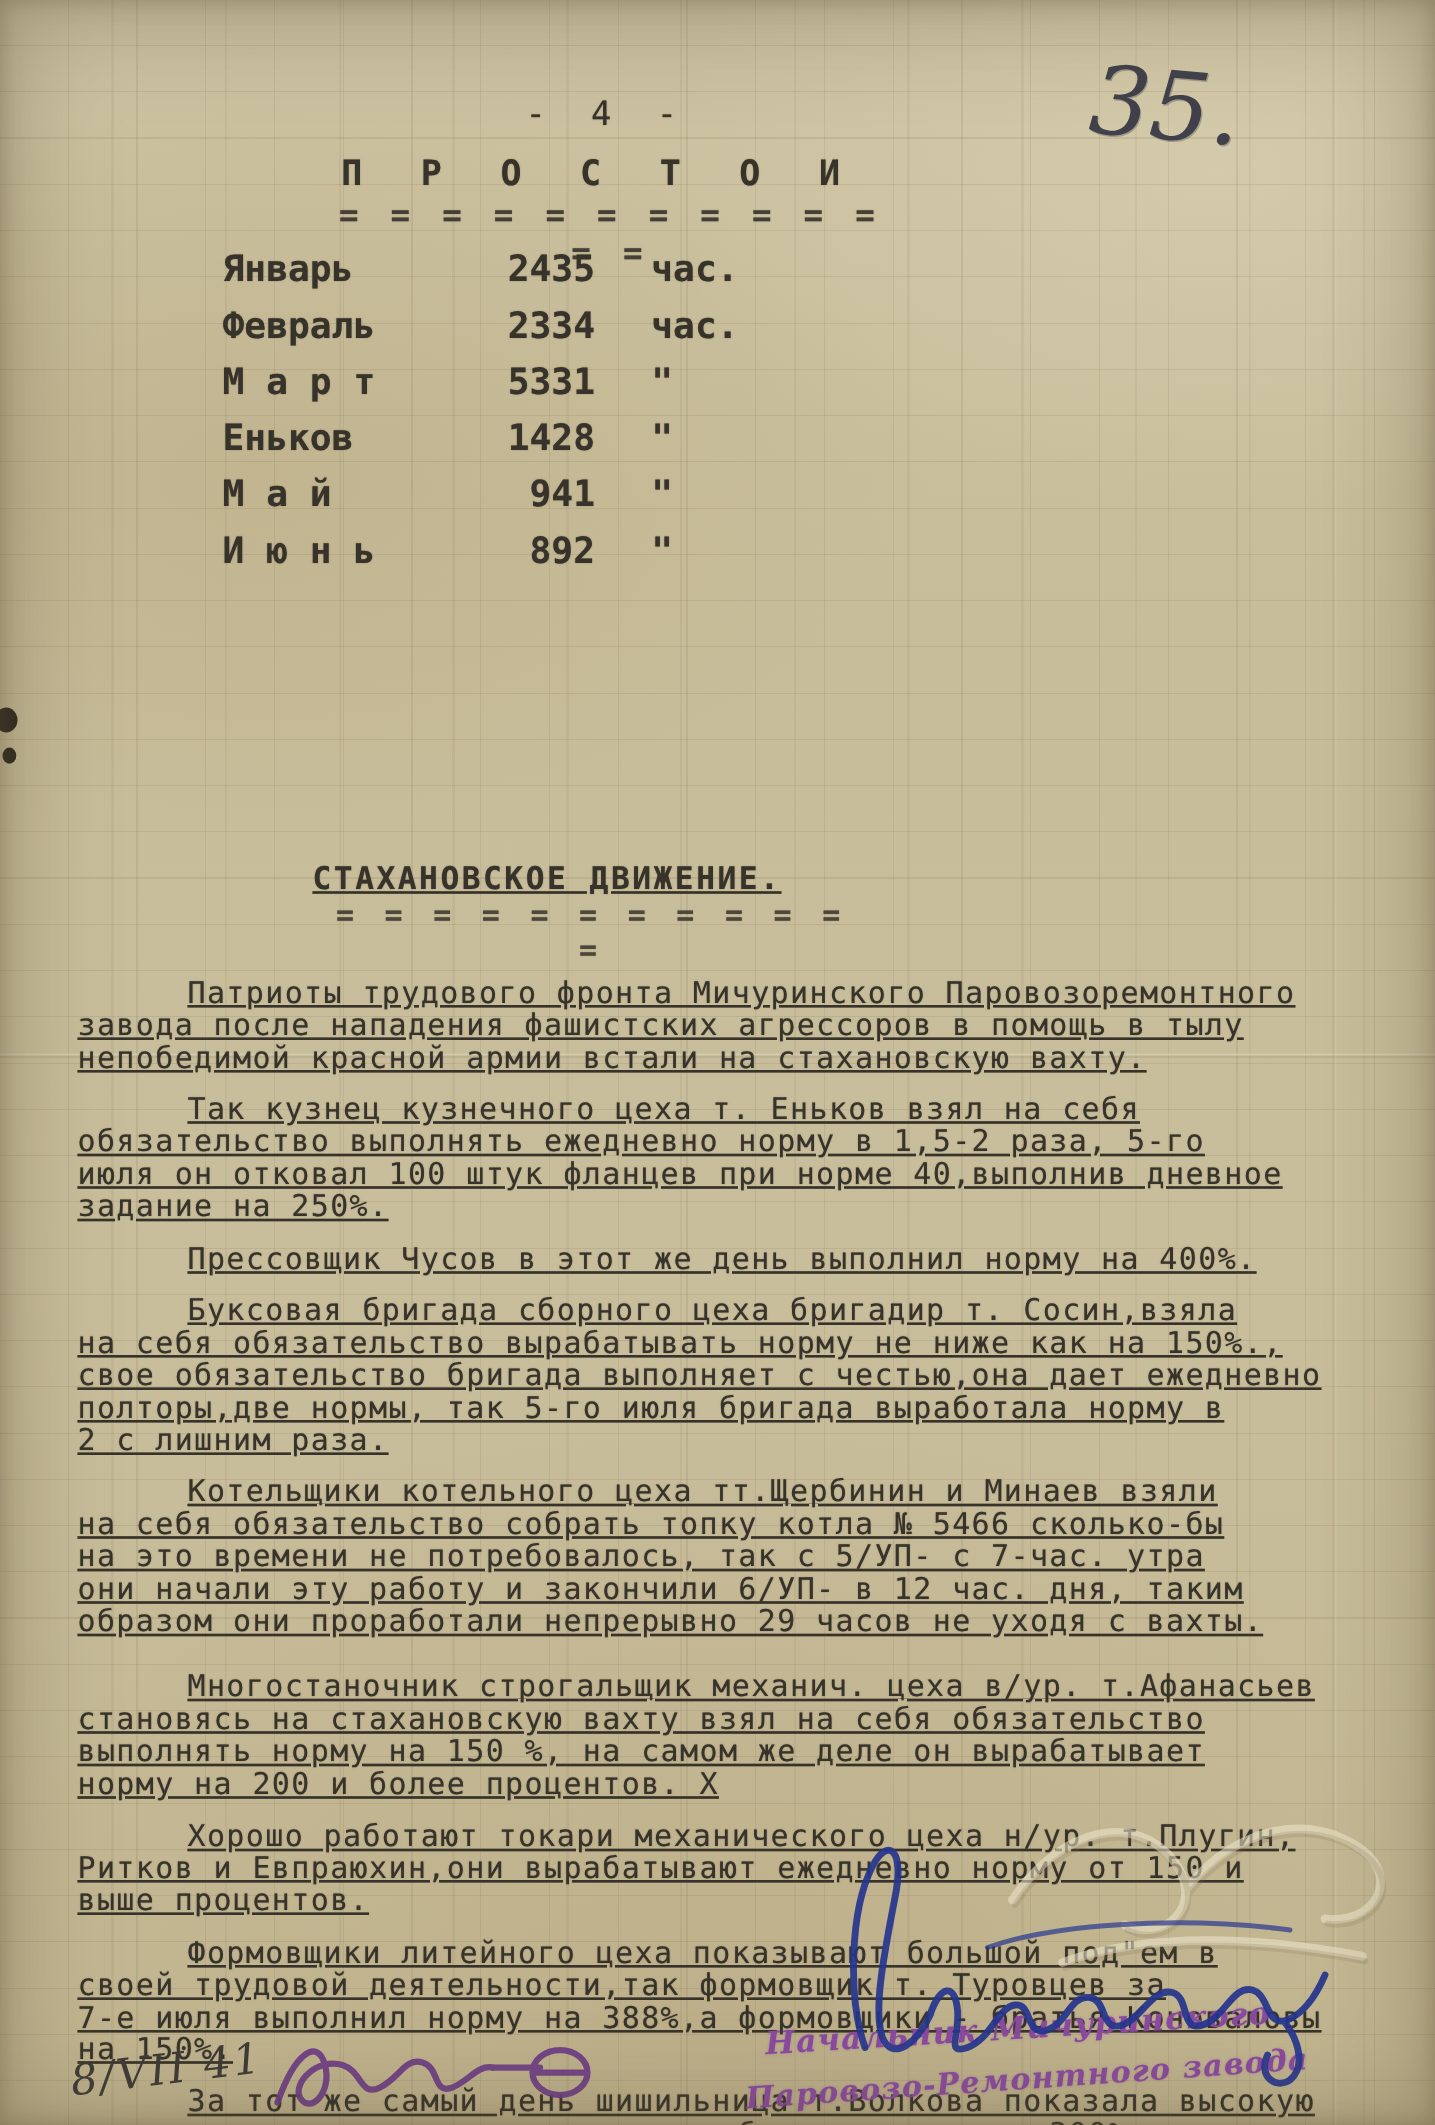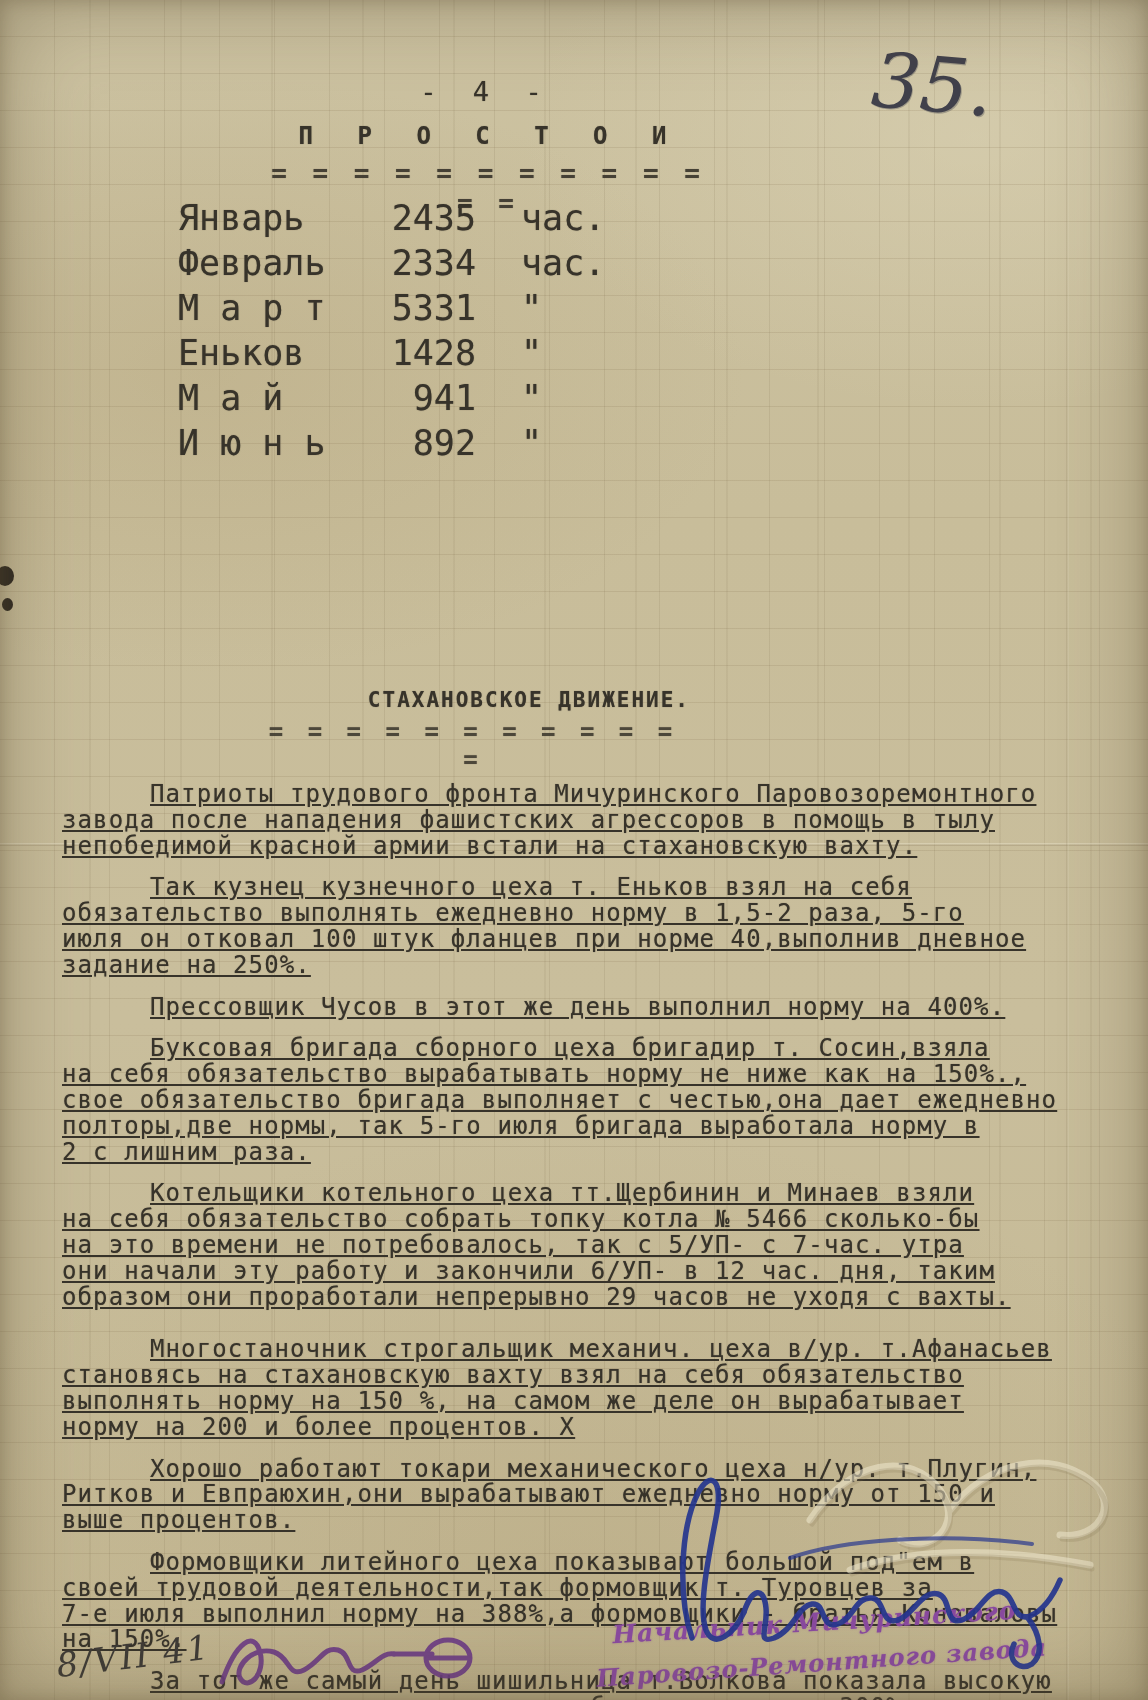--- a/index.html
+++ b/index.html
@@ -28,36 +28,36 @@
   .edge-blob{position:absolute;background:#2c2720;border-radius:50%;filter:blur(0.5px);}
 
   .typed{color:#37332a;text-shadow:0 0 1px rgba(55,50,40,0.55);}
 
   .page-number{position:absolute;left:396px;top:76px;width:180px;text-align:center;
     font-size:27px;letter-spacing:10px;}
   .folio{position:absolute;left:872px;top:40px;font-family:"DejaVu Serif","Liberation Serif",serif;
     font-style:italic;font-size:76px;color:#41414b;transform:rotate(5deg);
     text-shadow:1px 1px 0 rgba(65,65,75,0.35);}
 
-  .doc-title{position:absolute;left:260px;top:122px;width:460px;text-align:center;
-    font-size:24px;font-weight:bold;letter-spacing:15px;}
+  .doc-title{position:absolute;left:250px;top:122px;width:460px;text-align:center;
+    font-size:28px;font-weight:bold;letter-spacing:15px;}
   .uline1{position:absolute;left:268px;top:158px;width:440px;text-align:center;
     font-size:26px;font-weight:bold;letter-spacing:5px;opacity:0.9;}
 
-  .month-table{position:absolute;left:178px;top:198px;width:480px;font-size:35px;}
+  .month-table{position:absolute;left:178px;top:198px;width:480px;font-size:29px;font-weight:bold;}
   .month-row{display:flex;height:45px;align-items:flex-start;}
   .m-name{width:210px;}
   .m-val{width:88px;text-align:right;}
   .m-unit{margin-left:45px;}
 
   .summary{position:absolute;left:46px;top:489px;width:1060px;
     font-size:24px;line-height:25.8px;letter-spacing:1.1px;white-space:pre-line;text-indent:88px;}
 
-  .sec2-title{position:absolute;left:250px;top:688px;width:440px;text-align:right;
-    font-size:21px;font-weight:bold;letter-spacing:2px;}
+  .sec2-title{position:absolute;left:250px;top:688px;width:440px;text-align:left;
+    font-size:25px;font-weight:bold;letter-spacing:2px;text-decoration:underline;}
   .uline2{position:absolute;left:268px;top:718px;width:410px;text-align:center;
     font-size:24px;font-weight:bold;letter-spacing:5px;opacity:0.85;}
 
   .body-text{position:absolute;left:46px;top:766px;width:1062px;
     font-size:24px;line-height:25.8px;letter-spacing:1.1px;}
   .body-text p{margin:16px;white-space:pre-line;text-indent:88px;text-decoration:underline;}
   .body-text p.gap-before{margin-top:27px;}
 
   .stamp{position:absolute;color:#8a4aa0;font-family:"DejaVu Serif","Liberation Serif",serif;
     font-weight:bold;font-style:italic;letter-spacing:1px;

